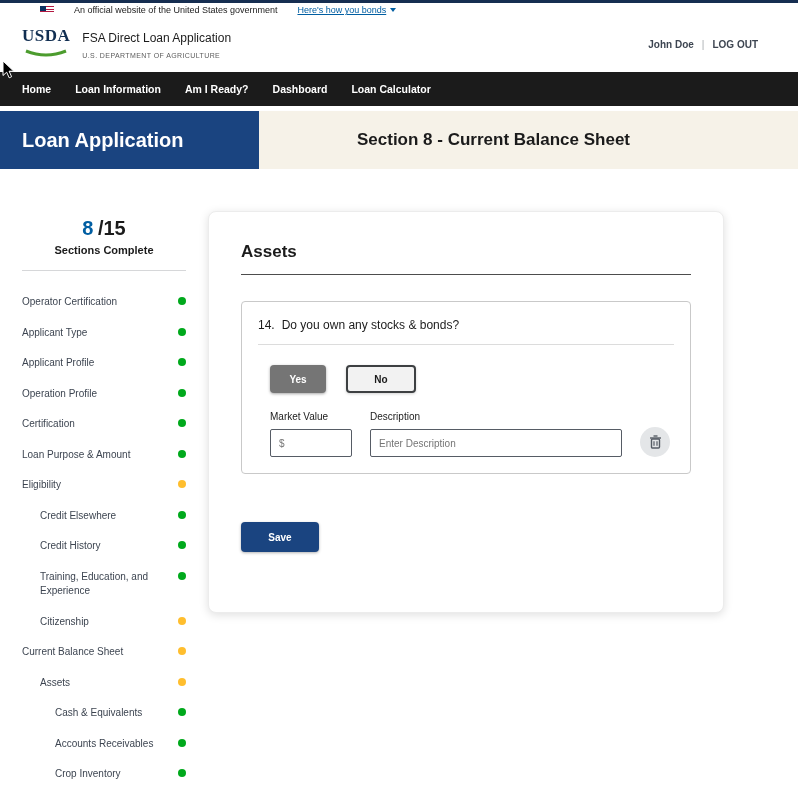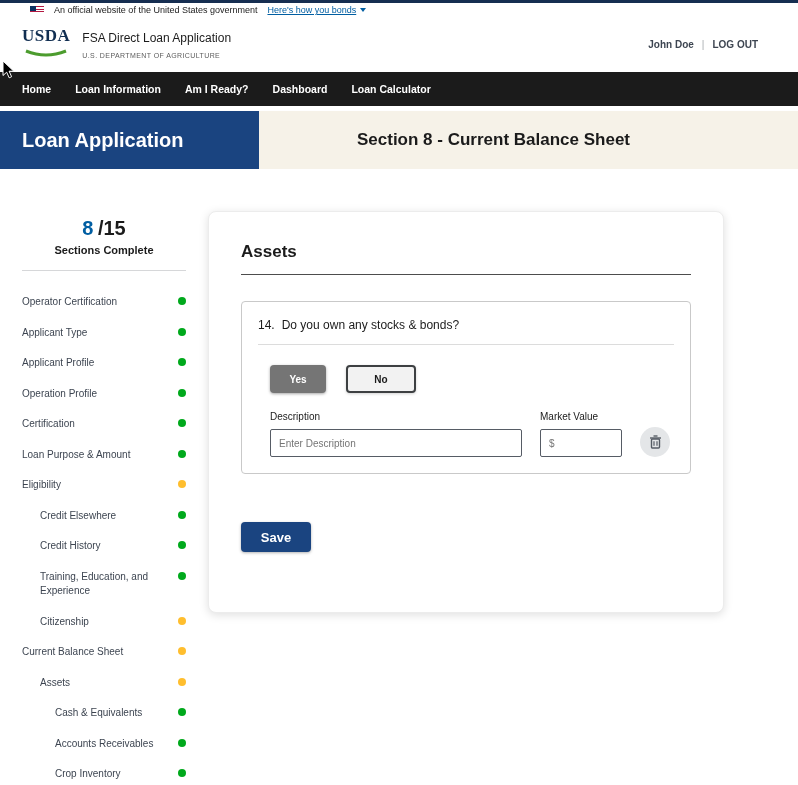--- a/index.html
+++ b/index.html
@@ -2,21 +2,21 @@
 <html><head>
 <meta charset="utf-8">
 <style>
   * { margin:0; padding:0; box-sizing:border-box; }
   html,body { width:798px; height:785px; overflow:hidden; background:#fff;
     font-family:"Liberation Sans", sans-serif; position:relative; }
 
   
   .gov-top-line { height:3px; background:#162e51; }
   .gov-banner { height:14px; background:#fff; display:flex; align-items:center;
-    gap:10px; padding-left:30px; font-size:9px; color:#1b1b1b; }
+    gap:20px; padding-left:40px; font-size:9px; color:#1b1b1b; }
   .flag { width:14px; height:8px; position:relative; flex-shrink:0;
     background:repeating-linear-gradient(#b31942 0 1.3px, #fff 1.3px 2.6px); }
   .flag::after { content:""; position:absolute; left:0; top:0; width:6px; height:4.5px; background:#0a3161; }
   .how-link { color:#005ea2; text-decoration:underline; cursor:pointer; display:inline-flex; align-items:center; gap:4px; }
   .caret-down { width:0; height:0; border-left:3px solid transparent; border-right:3px solid transparent;
     border-top:4px solid #005ea2; display:inline-block; }
 
   
   .site-header { height:55px; background:#fff; display:flex; align-items:center; padding:0 40px 0 22px; }
   .usda-logo { margin-right:12px; text-align:center; cursor:pointer; }
@@ -70,22 +70,22 @@
   .helper-text { font-size:11px; color:#1b1b1b; margin:22px 0 0 12px; }
   .fields-row { display:flex; gap:18px; margin:18px 0 0 12px; align-items:flex-end; }
   .field-label { font-size:10px; color:#1b1b1b; margin-bottom:7px; display:block; }
   .text-input { height:28px; border:1px solid #565c65; border-radius:2px; font-size:10px; padding:0 8px;
     font-family:inherit; color:#1b1b1b; background:#fff; }
   .text-input::placeholder { color:#757575; }
   .desc-input { width:252px; }
   .mv-input { width:82px; }
   .trash-btn { width:30px; height:30px; border-radius:50%; background:#e4e6e8; border:none;
     display:flex; align-items:center; justify-content:center; cursor:pointer; }
-  .save-btn { margin-top:48px; width:70px; height:30px; background:#1a4480; color:#fff; font-weight:bold;
-    font-size:13px; border:none; border-radius:4px; font-family:inherit; box-shadow:0 1px 3px rgba(0,0,0,.3); cursor:pointer; display:block; }
+  .save-btn { margin-top:48px; width:78px; height:30px; background:#1a4480; color:#fff; font-weight:bold;
+    font-size:10px; border:none; border-radius:4px; font-family:inherit; box-shadow:0 1px 3px rgba(0,0,0,.3); cursor:pointer; display:block; }
   .nav-buttons { display:flex; justify-content:center; gap:39px; margin-top:48px; }
   .outline-btn { min-width:80px; height:31px; background:#fff; border:2px solid #005ea2; border-radius:4px;
     color:#005ea2; font-weight:bold; font-size:11px; font-family:inherit; display:flex; align-items:center;
     justify-content:center; gap:6px; padding:0 14px; cursor:pointer; }
   .chevron-left::before { content:"\2039"; font-size:15px; font-weight:bold; line-height:1; }
   .chevron-right::before { content:"\203A"; font-size:15px; font-weight:bold; line-height:1; }
 
   .mouse-cursor { position:absolute; left:2px; top:60px; z-index:20; pointer-events:none; }
 </style>
 </head>
@@ -223,26 +223,26 @@
       <hr class="question-rule">
 
       <div class="toggle-row">
         <button class="btn-yes">Yes</button>
         <button class="btn-no">No</button>
       </div>
 
 
       <div class="fields-row">
         <div>
+          <label class="field-label">Market Value</label>
+          <input class="text-input mv-input" type="text" placeholder="$" style="">
+        </div>
+        <div>
           <label class="field-label">Description</label>
           <input class="text-input desc-input" type="text" placeholder="Enter Description" style="">
-        </div>
-        <div>
-          <label class="field-label">Market Value</label>
-          <input class="text-input mv-input" type="text" placeholder="$" style="">
         </div>
         <button class="trash-btn">
           <svg width="13" height="14" viewBox="0 0 13 14">
             <rect x="2.5" y="4" width="8" height="9" rx="1" fill="none" stroke="#565c65" stroke-width="1.4"></rect>
             <line x1="1" y1="3" x2="12" y2="3" stroke="#565c65" stroke-width="1.4"></line>
             <line x1="4.5" y1="1" x2="8.5" y2="1" stroke="#565c65" stroke-width="1.4"></line>
             <line x1="5" y1="6.2" x2="5" y2="10.8" stroke="#565c65" stroke-width="1.2"></line>
             <line x1="8" y1="6.2" x2="8" y2="10.8" stroke="#565c65" stroke-width="1.2"></line>
           </svg>
         </button>

